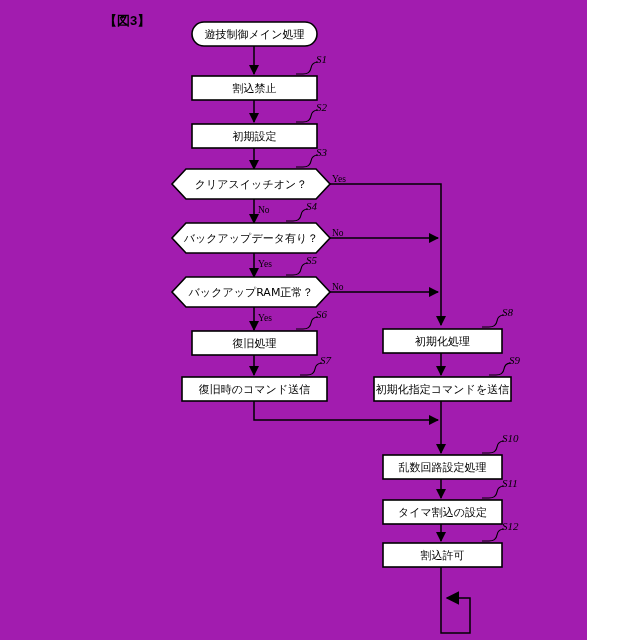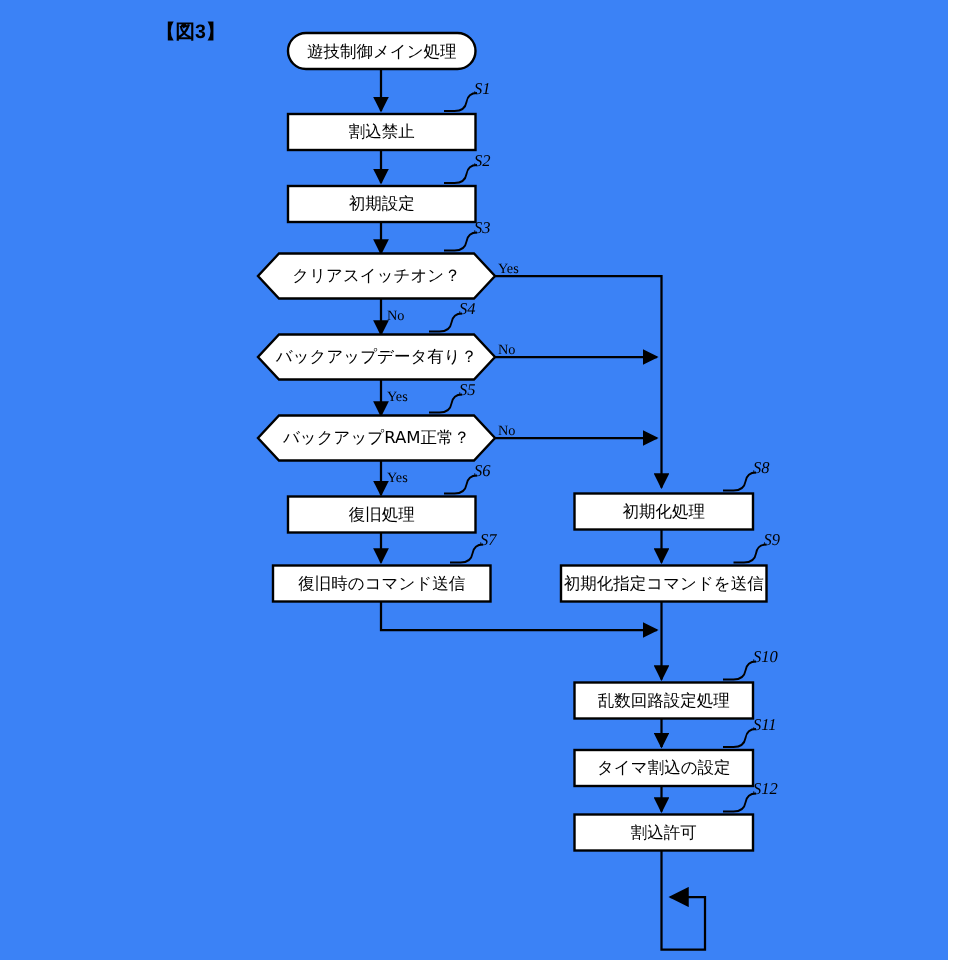--- a/index.html
+++ b/index.html
@@ -6,23 +6,23 @@
   html, body {
     margin: 0;
     padding: 0;
     background: #ffffff;
   }
   body {
     font-family: "Liberation Sans", "DejaVu Sans", sans-serif;
   }
   #page {
     position: relative;
-    width: 632px;
+    width: 587px;
     height: 640px;
-    background: #3b82f6;
+    background: #a21caf;
     overflow: hidden;
   }
   #fig-label {
     position: absolute;
     left: 104px;
     top: 12px;
     font-size: 13px;
     font-weight: bold;
     color: #000000;
     letter-spacing: 0px;

